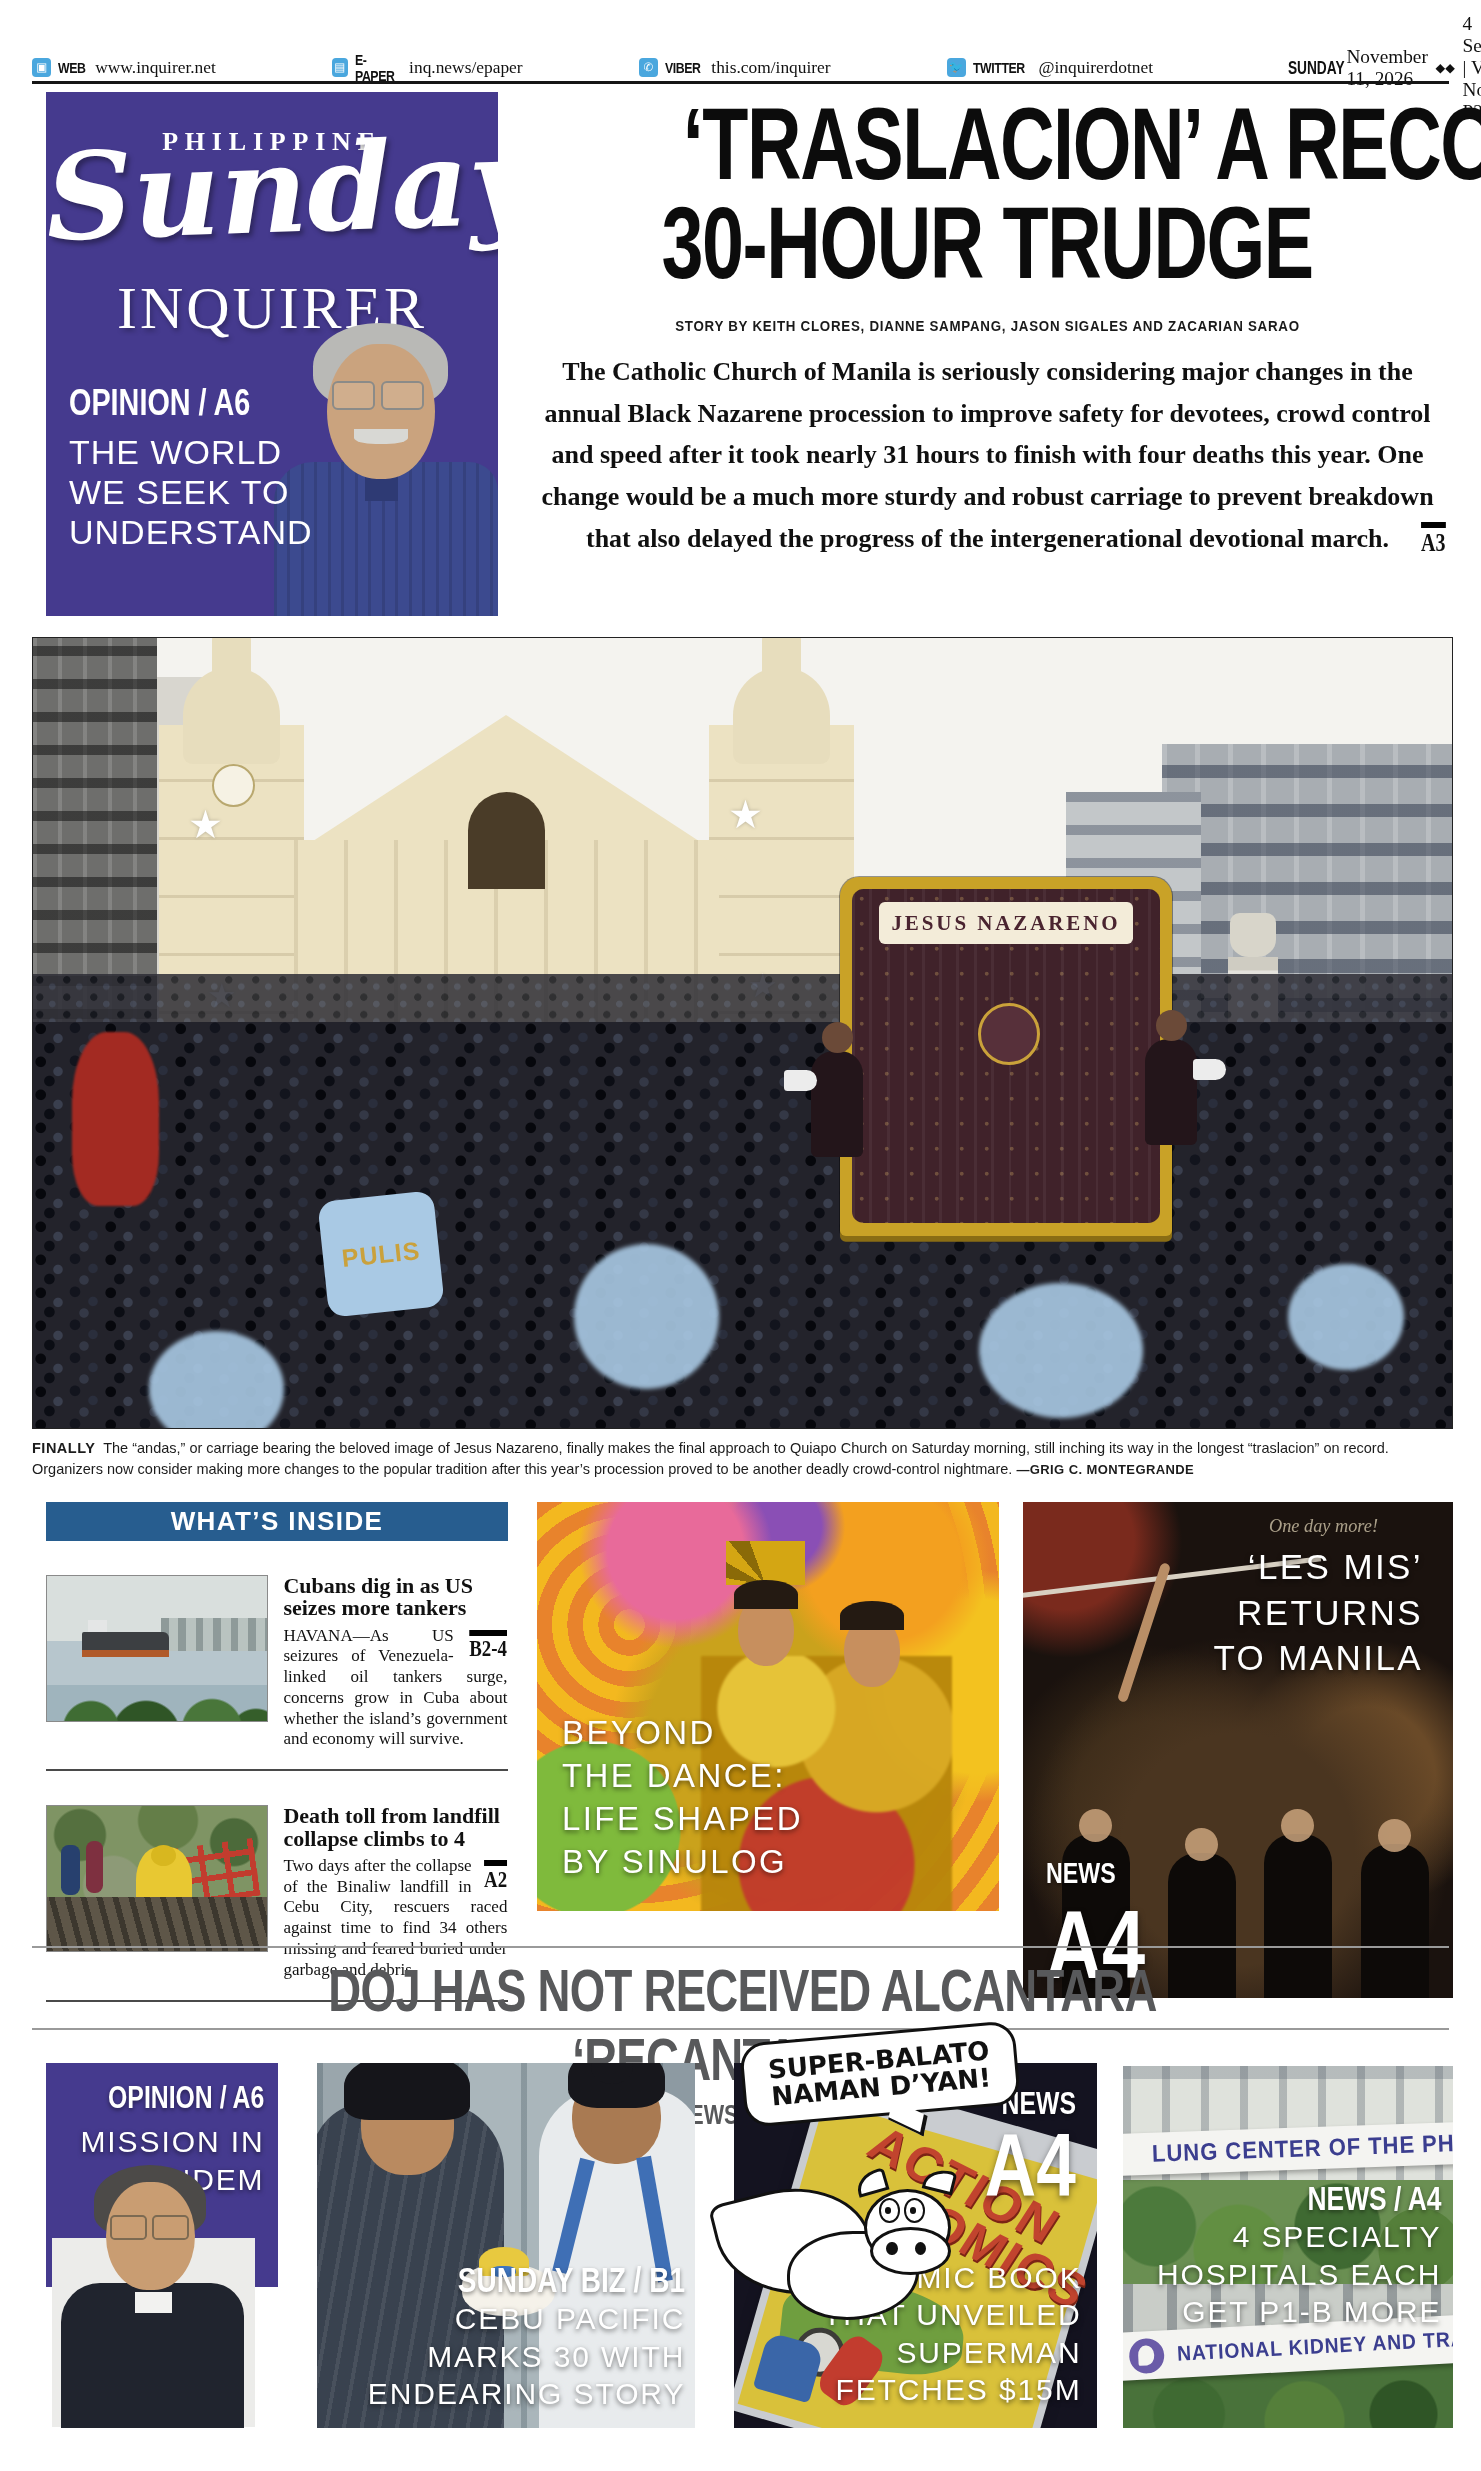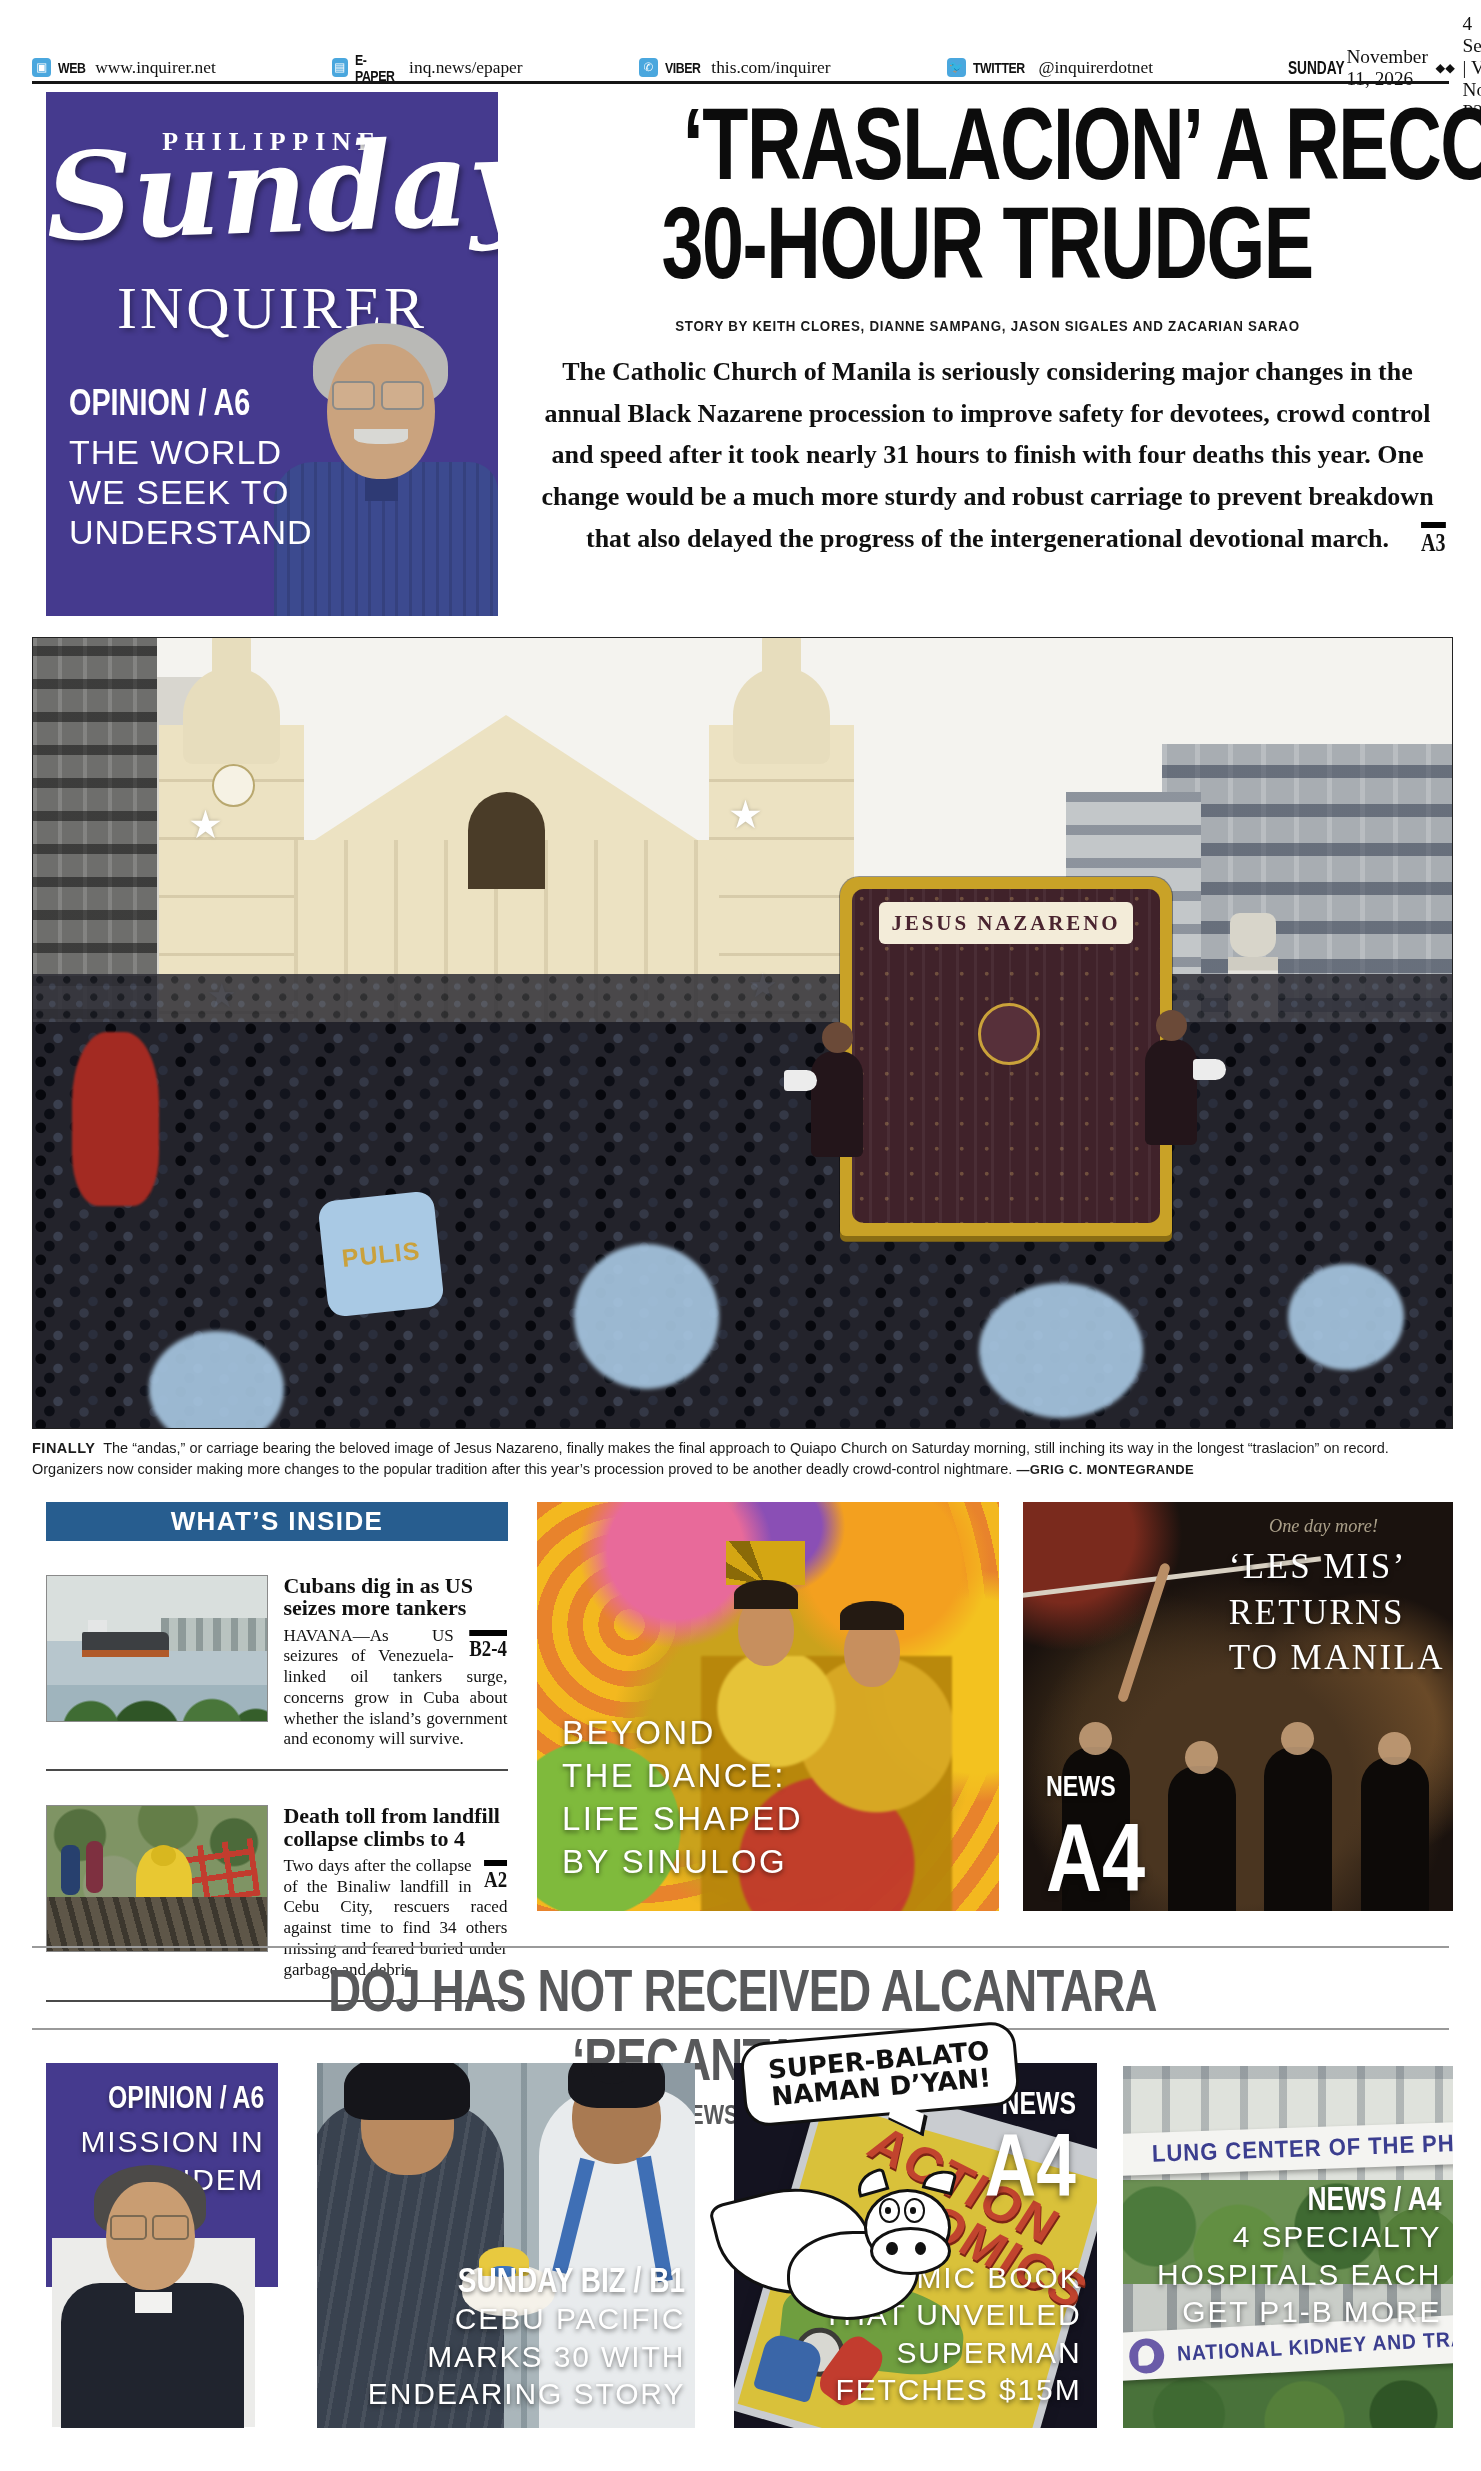--- a/index.html
+++ b/index.html
@@ -188,33 +188,33 @@
   .sin-crown{position:absolute;left:189px;top:39px;width:79px;height:44px;
              background:conic-gradient(from 180deg at 50% 100%,#d4a613 0 20deg,#8a6a08 20deg 40deg,#d4a613 40deg 60deg,#8a6a08 60deg 80deg,#d4a613 80deg 100deg,#8a6a08 100deg 120deg,#d4a613 120deg 140deg,#8a6a08 140deg 160deg,#d4a613 160deg 180deg);}
   .sin-body{position:absolute;left:164px;top:154px;width:251px;height:261px;
             background:radial-gradient(circle at 30% 20%,#e8c53a 58px,transparent 60px),
                        radial-gradient(circle at 70% 30%,#d8a824 77px,transparent 79px),
                        radial-gradient(circle at 50% 80%,#c1392b 87px,transparent 89px),#b8860b;
             filter:blur(1px);opacity:.95;}
   .sin-title{position:absolute;left:25px;bottom:27px;}
   .sin-page{position:absolute;right:25px;bottom:15.4px;text-align:right;}
   .page-big{color:#fff;font-weight:bold;font-size:93px;line-height:.9;text-shadow:0 2.9px 7.7px rgba(0,0,0,.5);}
-  .lesmis{left:1023px;top:1502px;width:430px;height:409px;background:#404040;}
+  .lesmis{left:1023px;top:1502px;width:430px;height:496px;background:#404040;}
   .lm-bg{position:absolute;inset:0;
       background:radial-gradient(circle at 10% 8%,#7a2a1d 68px,transparent 116px),
                  radial-gradient(circle at 50% 70%,#4a3520 116px,transparent 212px),
                  radial-gradient(circle at 80% 55%,#6a4a28 68px,transparent 135px),
                  radial-gradient(circle at 30% 60%,#3a2a18 77px,transparent 154px),#1a120e;}
   .lm-fig{position:absolute;bottom:0;width:68px;height:164px;background:#0d0a08;border-radius:29px 29px 0 0;}
   .lm-fig:before{content:"";position:absolute;top:-25px;left:17.4px;width:33px;height:33px;border-radius:50%;background:#caa37c;opacity:.85;}
   .lm-arm{position:absolute;left:116px;top:58px;width:9.7px;height:145px;background:#b98e66;transform:rotate(18deg);border-radius:5.8px;}
   .lm-rope{position:absolute;left:-9.7px;top:73px;width:309px;height:4.8px;background:#d8d0c2;transform:rotate(-7deg);}
   .lm-poster{position:absolute;left:246px;top:13.5px;color:#cfc3a8;font-family:"Liberation Serif",serif;
              font-style:italic;font-size:18.3px;opacity:.8;}
-  .lm-title{position:absolute;right:8px;top:42px;text-align:left;font-family:Liberation Serif, serif;}
+  .lm-title{position:absolute;right:30px;top:42px;text-align:right;}
   .lm-sec{position:absolute;left:23px;bottom:108px;}
   .lm-page{position:absolute;left:23px;bottom:9.7px;}
 
   
   .doj-rule{position:absolute;left:32px;right:32px;height:1.9px;background:#9a9a9a;}
   .doj{position:absolute;left:32px;top:1956px;width:1421px;text-align:center;color:#58595b;}
   .doj-h{display:inline-block;font-weight:bold;font-size:60px;letter-spacing:-1px;transform:scaleX(.76);
          transform-origin:center;vertical-align:middle;margin:0;}
   .doj-jump{display:inline-block;font-weight:bold;font-size:27px;transform:scaleX(.8);vertical-align:middle;
             margin-left:-27px;position:relative;top:5.8px;}

